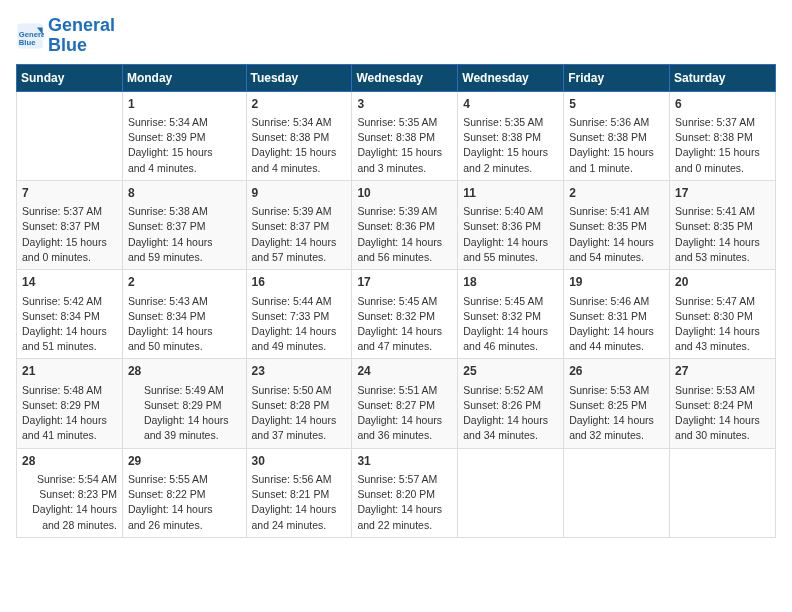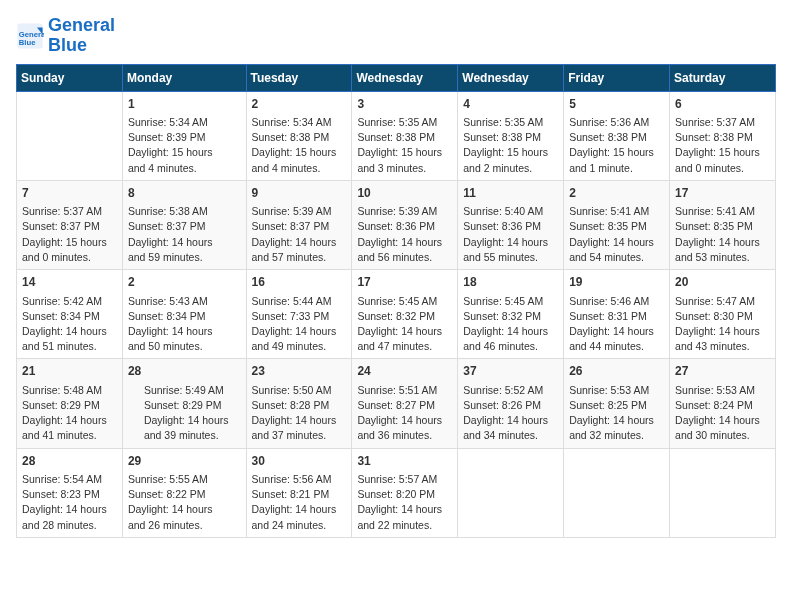--- a/index.html
+++ b/index.html
@@ -293,21 +293,21 @@
 and 37 minutes.</div>
         </td>
         <td>
           <span class="day-num">24</span>
           <div class="cell-content" style="white-space: pre-line;">Sunrise: 5:51 AM
 Sunset: 8:27 PM
 Daylight: 14 hours
 and 36 minutes.</div>
         </td>
         <td>
-          <span class="day-num">37</span>
+          <span class="day-num">25</span>
           <div class="cell-content" style="white-space: pre-line;">Sunrise: 5:52 AM
 Sunset: 8:26 PM
 Daylight: 14 hours
 and 34 minutes.</div>
         </td>
         <td>
           <span class="day-num">26</span>
           <div class="cell-content" style="white-space: pre-line;">Sunrise: 5:53 AM
 Sunset: 8:25 PM
 Daylight: 14 hours
@@ -317,21 +317,21 @@
           <span class="day-num">27</span>
           <div class="cell-content" style="white-space: pre-line;">Sunrise: 5:53 AM
 Sunset: 8:24 PM
 Daylight: 14 hours
 and 30 minutes.</div>
         </td>
       </tr>
       <tr>
         <td>
           <span class="day-num">28</span>
-          <div class="cell-content" style="white-space: pre-line;">Sunrise: 5:54 AM
+          <div class="cell-content" style="white-space: pre-line; text-align: right;">Sunrise: 5:54 AM
 Sunset: 8:23 PM
 Daylight: 14 hours
 and 28 minutes.</div>
         </td>
         <td>
           <span class="day-num">29</span>
           <div class="cell-content" style="white-space: pre-line;">Sunrise: 5:55 AM
 Sunset: 8:22 PM
 Daylight: 14 hours
 and 26 minutes.</div>

